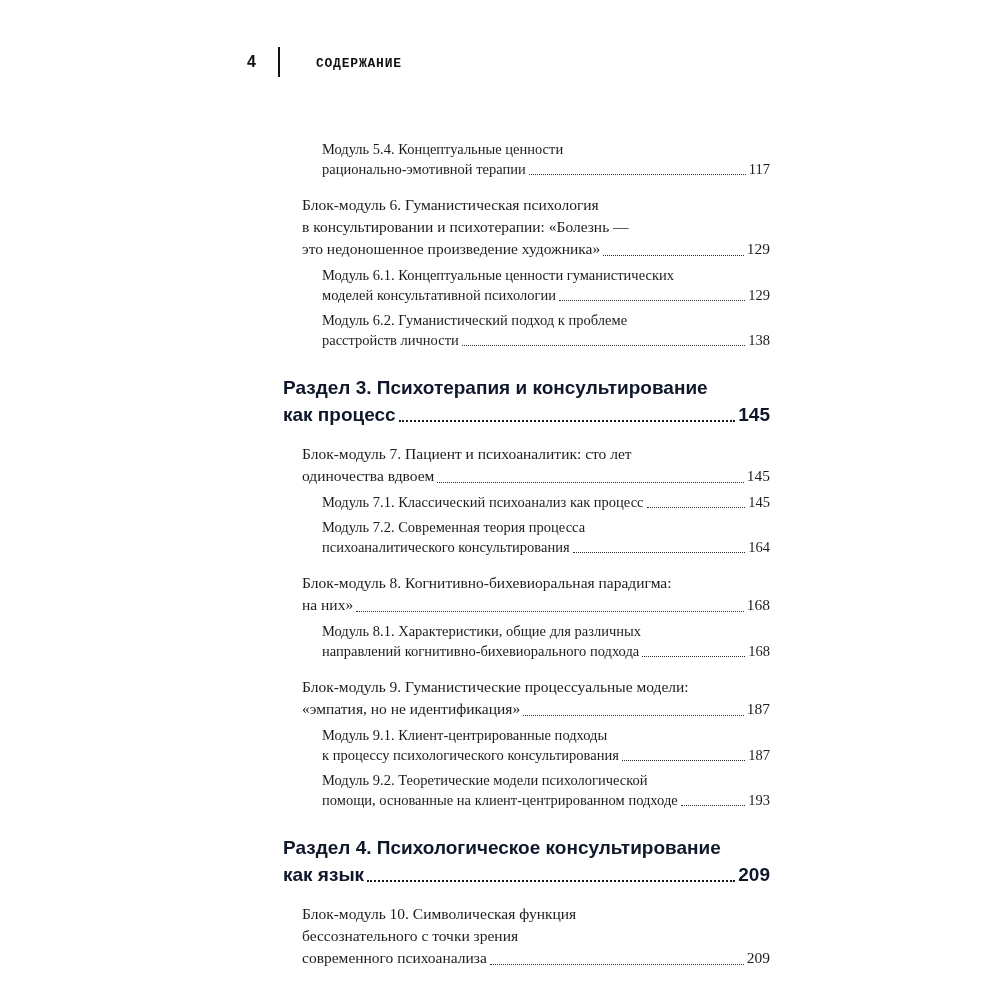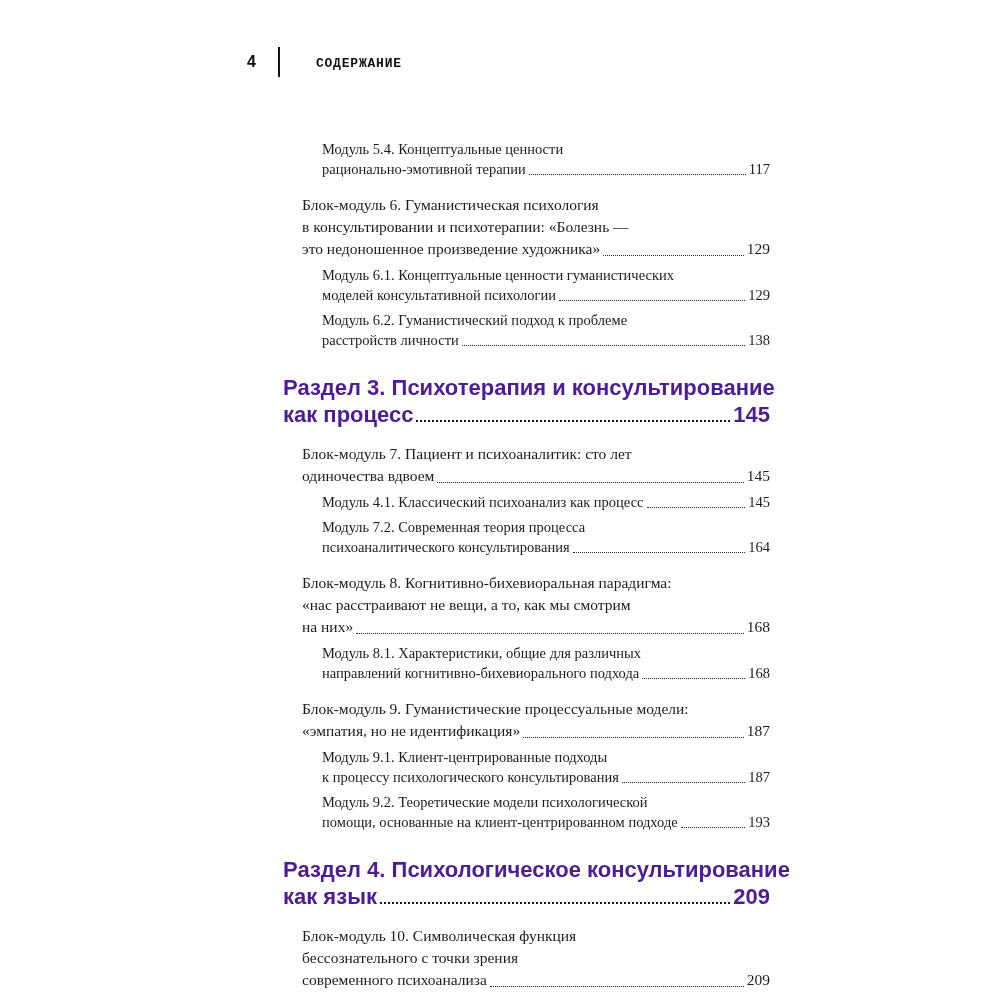--- a/index.html
+++ b/index.html
@@ -57,23 +57,23 @@
   .entry.block { margin-top: 15px; padding-left: 19px; }
   .entry.module { padding-left: 39px; }
   .entry.section { margin-top: 24px; margin-bottom: 6px; padding-left: 0; }
 
   .line { white-space: nowrap; }
   .module .line { font-size: 14.5px; line-height: 20px; }
   .block  .line { font-size: 15.5px; line-height: 22px; }
   .section .line {
     font-family: "Liberation Sans", sans-serif;
     font-weight: 700;
-    font-size: 22px;
+    font-size: 19px;
     line-height: 27px;
-    color: #4c1d95;
+    color: #0f172a;
   }
 
   .line.last { display: flex; align-items: flex-end; }
   .line.last .txt { flex: 0 0 auto; }
 
   .dots {
     flex: 1 1 auto;
     min-width: 12px;
     border-bottom: 1.6px dotted #2c2c2c;
     margin: 0 3px 4px 3px;
@@ -147,36 +147,35 @@
       <div class="entry block">
         <div class="line">Блок-модуль 7. Пациент и психоаналитик: сто лет</div>
         <div class="line last">
           <span class="txt">одиночества вдвоем</span>
           <span class="dots"></span>
           <span class="pg">145</span>
         </div>
       </div>
       <div class="entry module">
         <div class="line last">
-          <span class="txt">Модуль 4.1. Классический психоанализ как процесс</span>
+          <span class="txt">Модуль 7.1. Классический психоанализ как процесс</span>
           <span class="dots"></span>
           <span class="pg">145</span>
         </div>
       </div>
       <div class="entry module">
         <div class="line">Модуль 7.2. Современная теория процесса</div>
         <div class="line last">
           <span class="txt">психоаналитического консультирования</span>
           <span class="dots"></span>
           <span class="pg">164</span>
         </div>
       </div>
       <div class="entry block">
         <div class="line">Блок-модуль 8. Когнитивно-бихевиоральная парадигма:</div>
-        <div class="line">«нас расстраивают не вещи, а то, как мы смотрим</div>
         <div class="line last">
           <span class="txt">на них»</span>
           <span class="dots"></span>
           <span class="pg">168</span>
         </div>
       </div>
       <div class="entry module">
         <div class="line">Модуль 8.1. Характеристики, общие для различных</div>
         <div class="line last">
           <span class="txt">направлений когнитивно-бихевиорального подхода</span>

